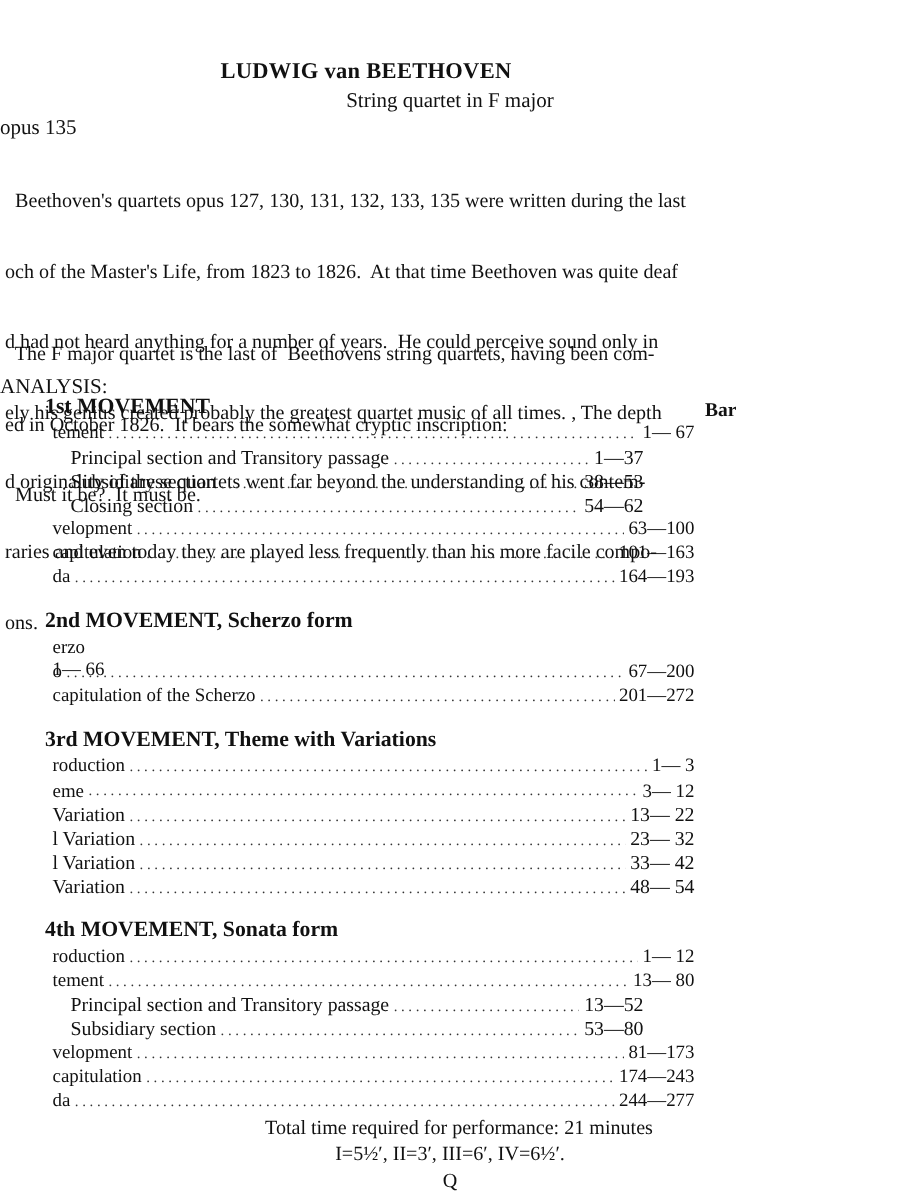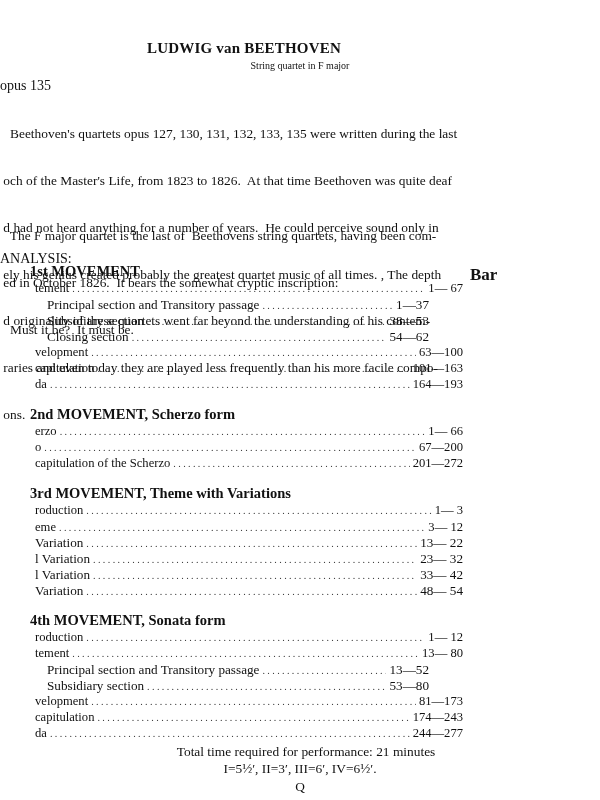--- a/index.html
+++ b/index.html
@@ -1,29 +1,29 @@
 <!DOCTYPE html>
 <html><head>
 <meta charset="utf-8">
 <style>
   html, body { margin: 0; padding: 0; background: #ffffff; }
   body { width: 600px; height: 800px; overflow: hidden; position: relative;
          font-family: "Liberation Serif", "DejaVu Serif", serif; color: #111; }
   .page { position: absolute; left: 0; top: 0; width: 600px; height: 800px; }
   .title { position: absolute; top: 40px; left: 0; width: 488px; text-align: center;
            font-weight: bold; font-size: 15px; letter-spacing: 0.2px; }
-  .subtitle { position: absolute; top: 60px; left: 0; width: 600px; text-align: center; font-size: 10px; }
+  .subtitle { position: absolute; top: 60px; left: 0; width: 600px; text-align: center; font-size: 14px; }
   .opus { position: absolute; top: 78px; left: 0; width: 600px; text-align: left; font-size: 14px; }
   .para { position: absolute; left: 0; width: 520px; font-size: 13.4px; line-height: 15.6px;
           text-align: justify; white-space: pre; }
   .para1 { top: 95px; }
   .para2 { top: 197px; }
   .analysis { position: absolute; top: 251px; left: 0; width: 600px; font-size: 14px; }
   .mvt-head { position: absolute; left: 30px; font-weight: bold; font-size: 14.5px; }
-  .bar-head { position: absolute; left: 470px; top: 265px; font-weight: bold; font-size: 17px; font-family: Liberation Serif, serif; }
+  .bar-head { position: absolute; left: 470px; top: 265px; font-weight: bold; font-size: 13px; font-family: Liberation Serif, serif; }
   .row { position: absolute; left: 22px; height: 16px; font-size: 12.6px; display: flex; align-items: baseline; }
   .row .lbl { white-space: nowrap; margin-left: 13px; }
   .row .dots { flex: 1; overflow: hidden; white-space: nowrap; margin: 0 3px; color: #333;
                letter-spacing: 2.4px; font-size: 10px; }
   .row .rng { white-space: nowrap; text-align: right; }
   .row.full { width: 441px; }
   .row.sub { left: 34px; width: 395px; font-size: 13.2px; }
   .footer1 { position: absolute; top: 744px; left: 0; width: 600px; text-align: center; font-size: 13.4px; padding-left: 6px; }
   .footer2 { position: absolute; top: 761px; left: 0; width: 600px; text-align: center; font-size: 13.4px; }
   .footer3 { position: absolute; top: 779px; left: 0; width: 600px; text-align: center; font-size: 13.4px; }
@@ -87,21 +87,21 @@
     <span class="dots">......................................................................................................</span>
     <span class="rng">101—163</span>
   </div>
   <div class="row full" style="top:377px;">
     <span class="lbl">da</span>
     <span class="dots">......................................................................................................</span>
     <span class="rng">164—193</span>
   </div>
 
   <div class="mvt-head" style="top:406px;">2nd MOVEMENT, Scherzo form</div>
-  <div class="row full" style="top:424px;">
+  <div class="row full" style="top:424px;flex-direction:column;">
     <span class="lbl">erzo</span>
     <span class="dots">......................................................................................................</span>
     <span class="rng">1— 66</span>
   </div>
   <div class="row full" style="top:440px;">
     <span class="lbl">o</span>
     <span class="dots">......................................................................................................</span>
     <span class="rng">67—200</span>
   </div>
   <div class="row full" style="top:456px;">

